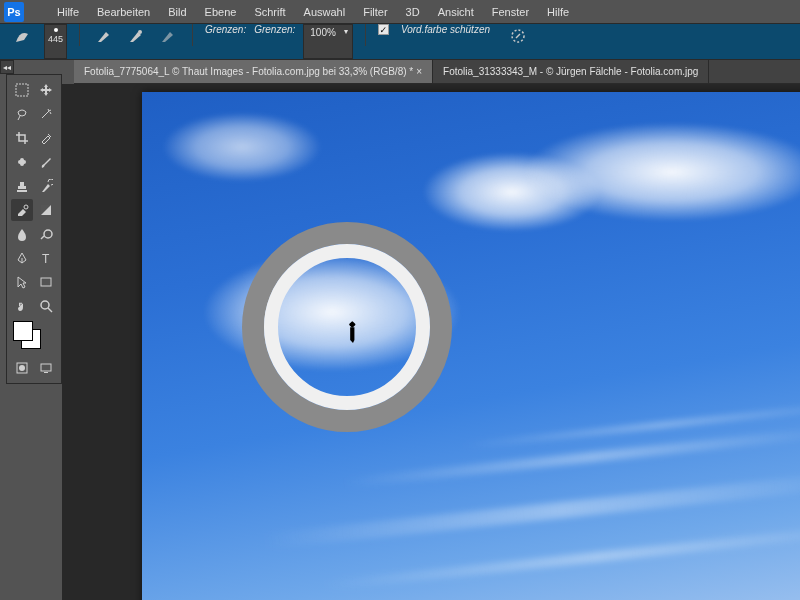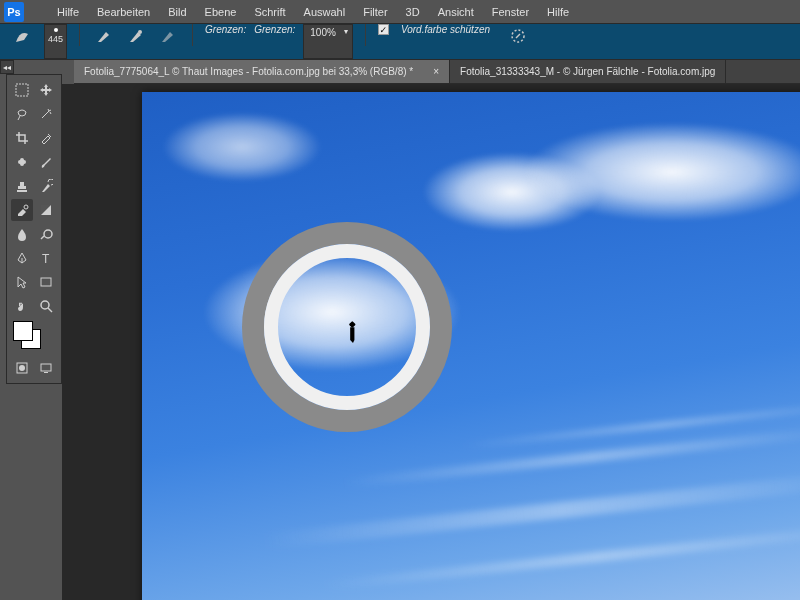--- a/index.html
+++ b/index.html
@@ -27,21 +27,21 @@
 .toolbox { width: 58px; background: #535353; border: 1px solid #2a2a2a; margin: 14px 0 0 6px; padding: 4px; align-self: flex-start;}
 .tool-grid { display: grid; grid-template-columns: 1fr 1fr; gap: 2px; }
 .tool { width: 22px; height: 22px; display: flex; align-items: center; justify-content: center; color: #d0d0d0; font-size: 14px; border-radius: 2px;}
 .tool.sel { background: #3a3a3a; }
 .swatches { margin-top: 4px; position: relative; height: 34px; }
 .sw-fg { position: absolute; width: 20px; height: 20px; background: #fff; border: 1px solid #000; top: 0; left: 2px; z-index: 2; }
 .sw-bg { position: absolute; width: 20px; height: 20px; background: #fff; border: 1px solid #000; top: 8px; left: 10px; }
 
 .doc-area { flex: 1; display: flex; flex-direction: column; }
 .tabbar { height: 24px; background: #424242; display: flex; align-items: stretch; border-bottom: 1px solid #2a2a2a; margin-left: 12px;}
-.tab { padding: 4px 10px; font-size: 10px; display: flex; align-items: center; gap: 20px; border-right: 1px solid #2a2a2a; max-width: 380px; white-space: nowrap; overflow: hidden;}
+.tab { padding: 4px 10px; font-size: 10px; display: flex; align-items: center; gap: 3px; border-right: 1px solid #2a2a2a; max-width: 380px; white-space: nowrap; overflow: hidden;}
 .tab.active { background: #6a6a6a; }
 .tab-x { font-size: 10px; }
 
 .canvas-wrap { flex: 1; background: #282828; position: relative; overflow: hidden; padding: 8px 0 0 80px;}
 .canvas { width: 720px; height: 540px; position: relative; background: linear-gradient(170deg,#1f5fc4 0%, #2b6fd4 30%, #3b82e0 55%, #6fa8ea 80%, #a8c8f0 100%); box-shadow: 0 0 8px rgba(0,0,0,.6); overflow:hidden;}
 .cloud { position: absolute; background: radial-gradient(ellipse at center, rgba(255,255,255,.95) 0%, rgba(255,255,255,.6) 40%, rgba(255,255,255,0) 70%); border-radius: 50%; filter: blur(2px);}
 .streak { position: absolute; background: linear-gradient(90deg, rgba(255,255,255,0), rgba(255,255,255,.35), rgba(255,255,255,0)); height: 10px; transform: rotate(-6deg); filter: blur(3px);}
 
 .ring { position: absolute; border-radius: 50%; }
 .ring-outer { width: 210px; height: 210px; border: 22px solid #8a8a8a; left: 100px; top: 130px; }

